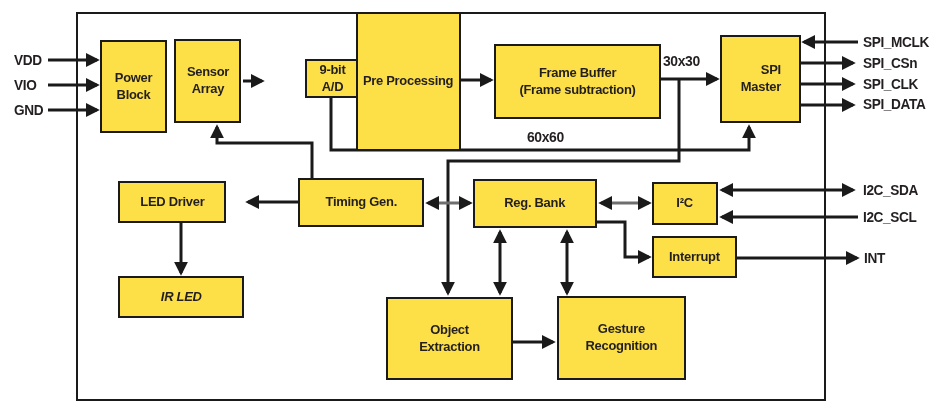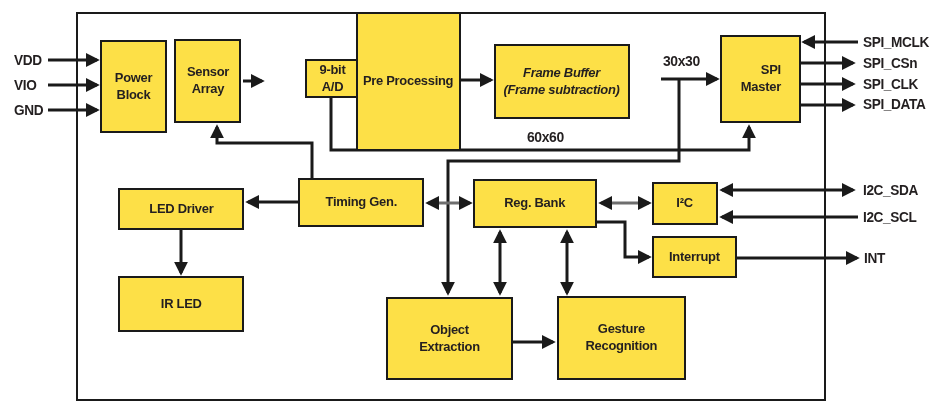--- a/index.html
+++ b/index.html
@@ -88,44 +88,44 @@
     <span>Sensor
 Array</span>
   </div>
   <div class="block" style="left:265px;top:59px;width:55px;height:39px;margin-left:40px;">
     <span>9-bit
 A/D</span>
   </div>
   <div class="block" style="left:356px;top:12px;width:105px;height:139px;">
     <span>Pre Processing</span>
   </div>
-  <div class="block" style="left:494px;top:44px;width:136px;height:75px;font-style:italic;">
+  <div class="block" style="left:494px;top:44px;width:167px;height:75px;">
     <span>Frame Buffer
 (Frame subtraction)</span>
   </div>
   <div class="block" style="left:720px;top:35px;width:81px;height:88px;text-align:right;">
     <span>SPI
 Master</span>
   </div>
-  <div class="block" style="left:118px;top:188px;width:126px;height:42px;">
+  <div class="block" style="left:118px;top:181px;width:108px;height:42px;">
     <span>LED Driver</span>
   </div>
   <div class="block" style="left:298px;top:178px;width:126px;height:49px;">
     <span>Timing Gen.</span>
   </div>
   <div class="block" style="left:473px;top:179px;width:124px;height:49px;">
     <span>Reg. Bank</span>
   </div>
   <div class="block" style="left:652px;top:182px;width:66px;height:43px;">
     <span>I²C</span>
   </div>
   <div class="block" style="left:652px;top:236px;width:85px;height:42px;">
     <span>Interrupt</span>
   </div>
-  <div class="block" style="left:118px;top:276px;width:126px;height:56px;">
+  <div class="block" style="left:118px;top:276px;width:126px;height:42px;font-style:italic;">
     <span>IR LED</span>
   </div>
   <div class="block" style="left:386px;top:297px;width:127px;height:83px;">
     <span>Object
 Extraction</span>
   </div>
   <div class="block" style="left:557px;top:296px;width:129px;height:84px;">
     <span>Gesture
 Recognition</span>
   </div>

